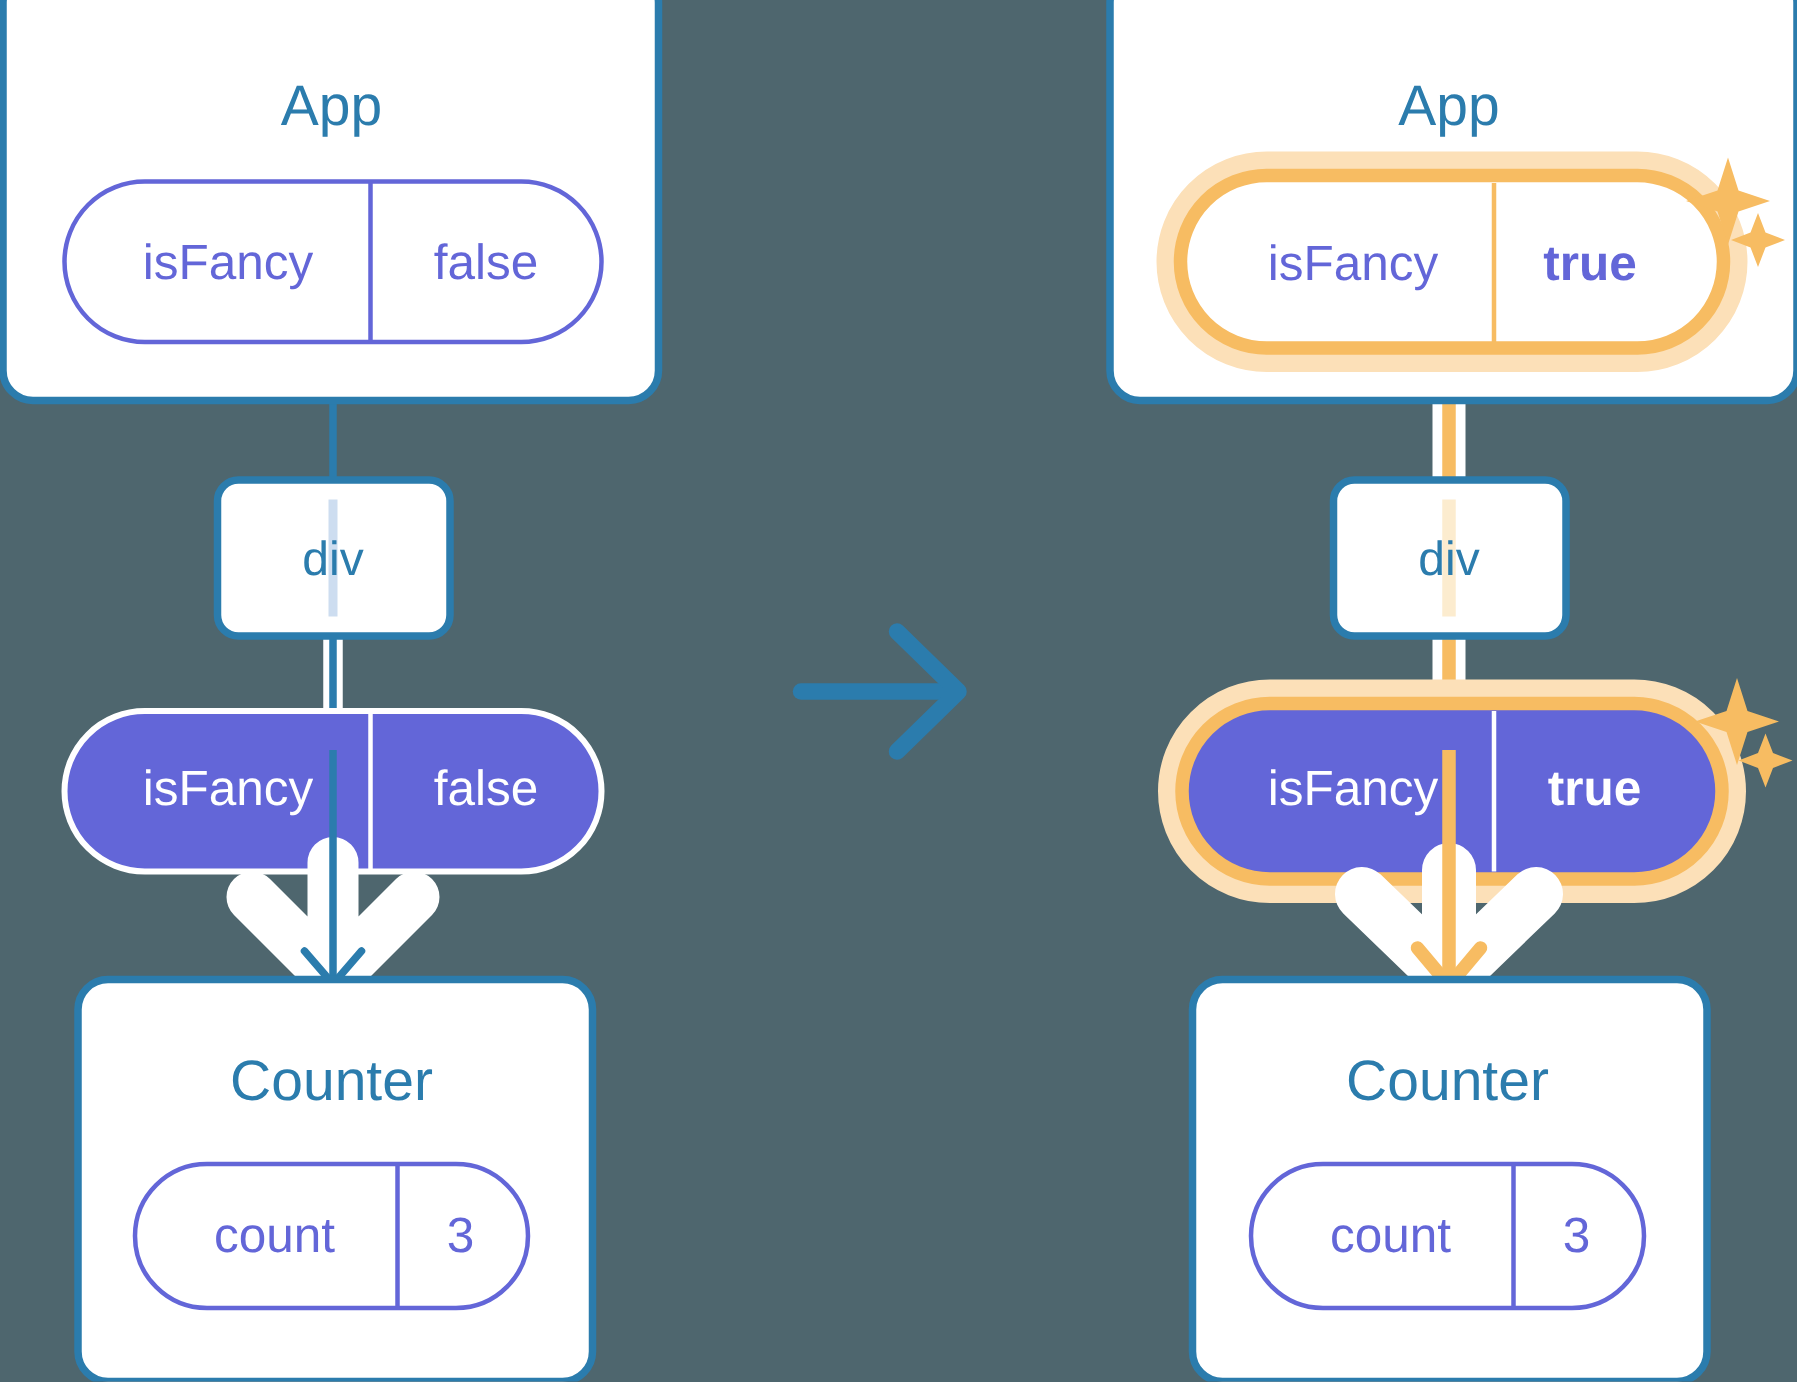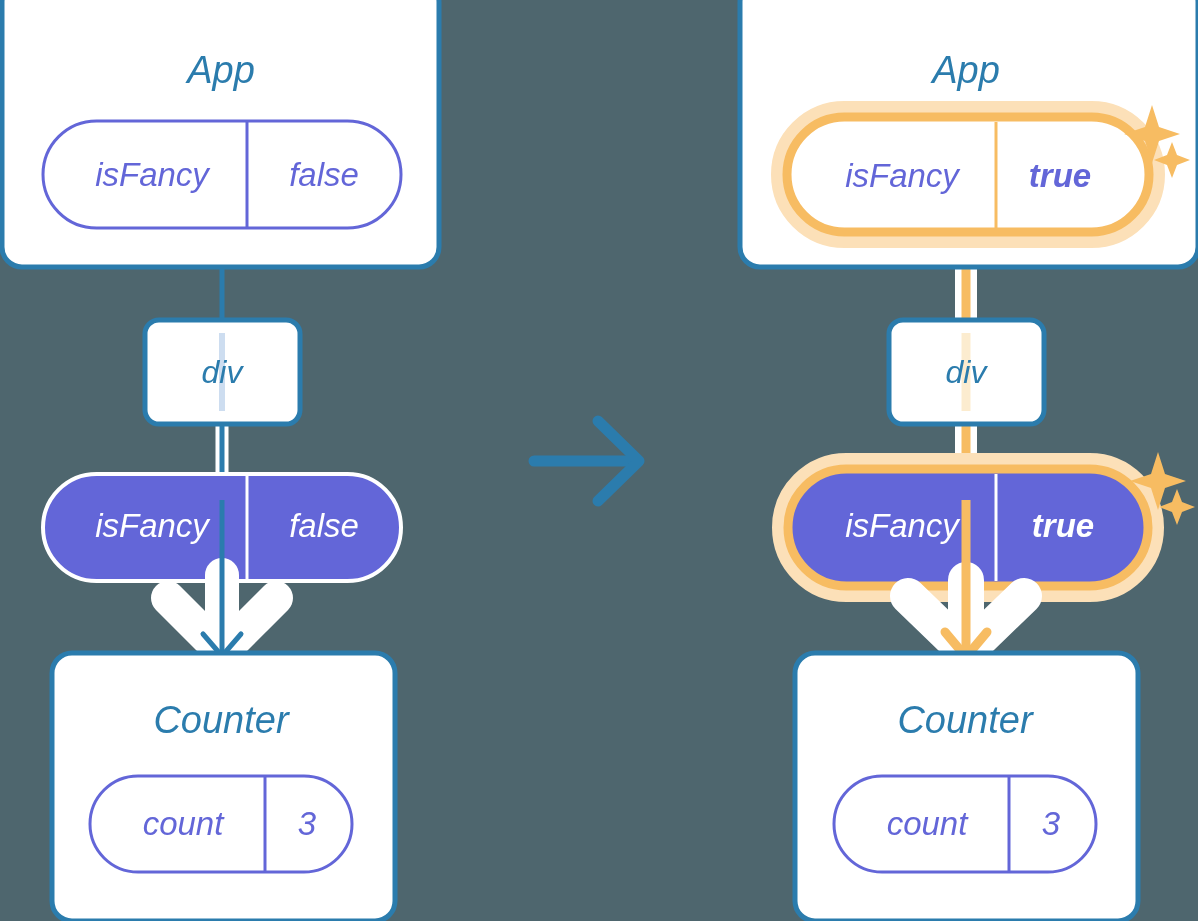--- a/index.html
+++ b/index.html
@@ -10,21 +10,20 @@
   body {
     width: 1198px;
     height: 921px;
     overflow: hidden;
     font-family: "Liberation Sans", sans-serif;
   }
   #stage {
     position: relative;
     width: 956px;
     height: 921px;
-    font-style: italic;
   }
   #stage > svg {
     position: absolute;
     top: 0;
     left: 0;
   }
   .txt {
     font-family: "Liberation Sans", sans-serif;
     dominant-baseline: middle;
   }

